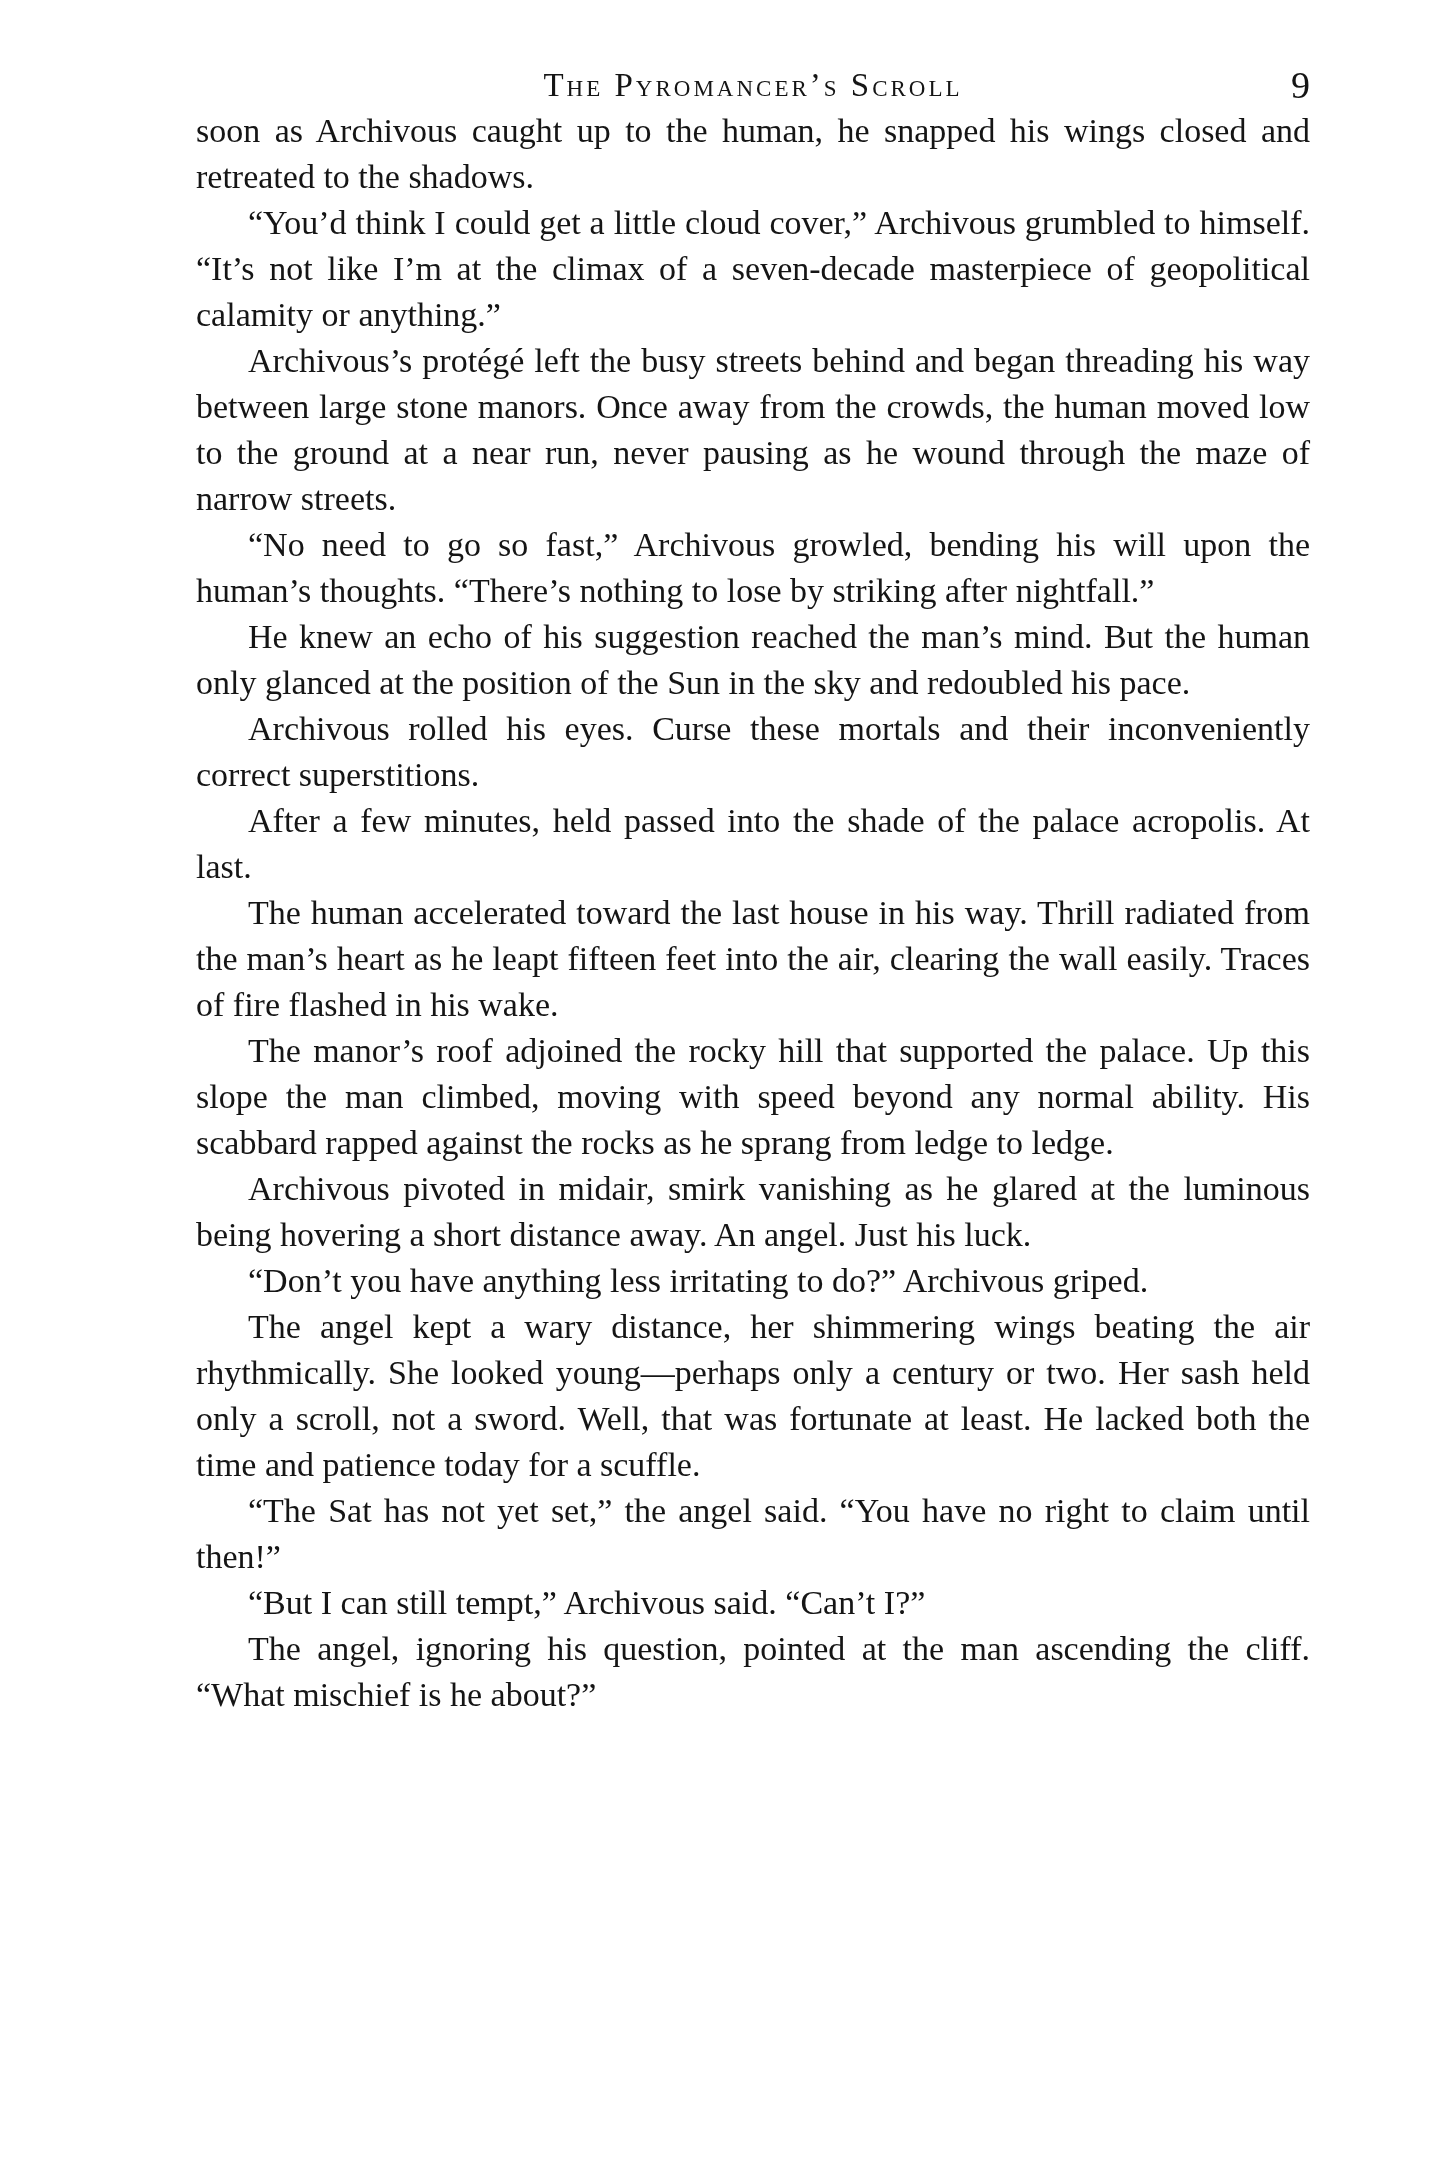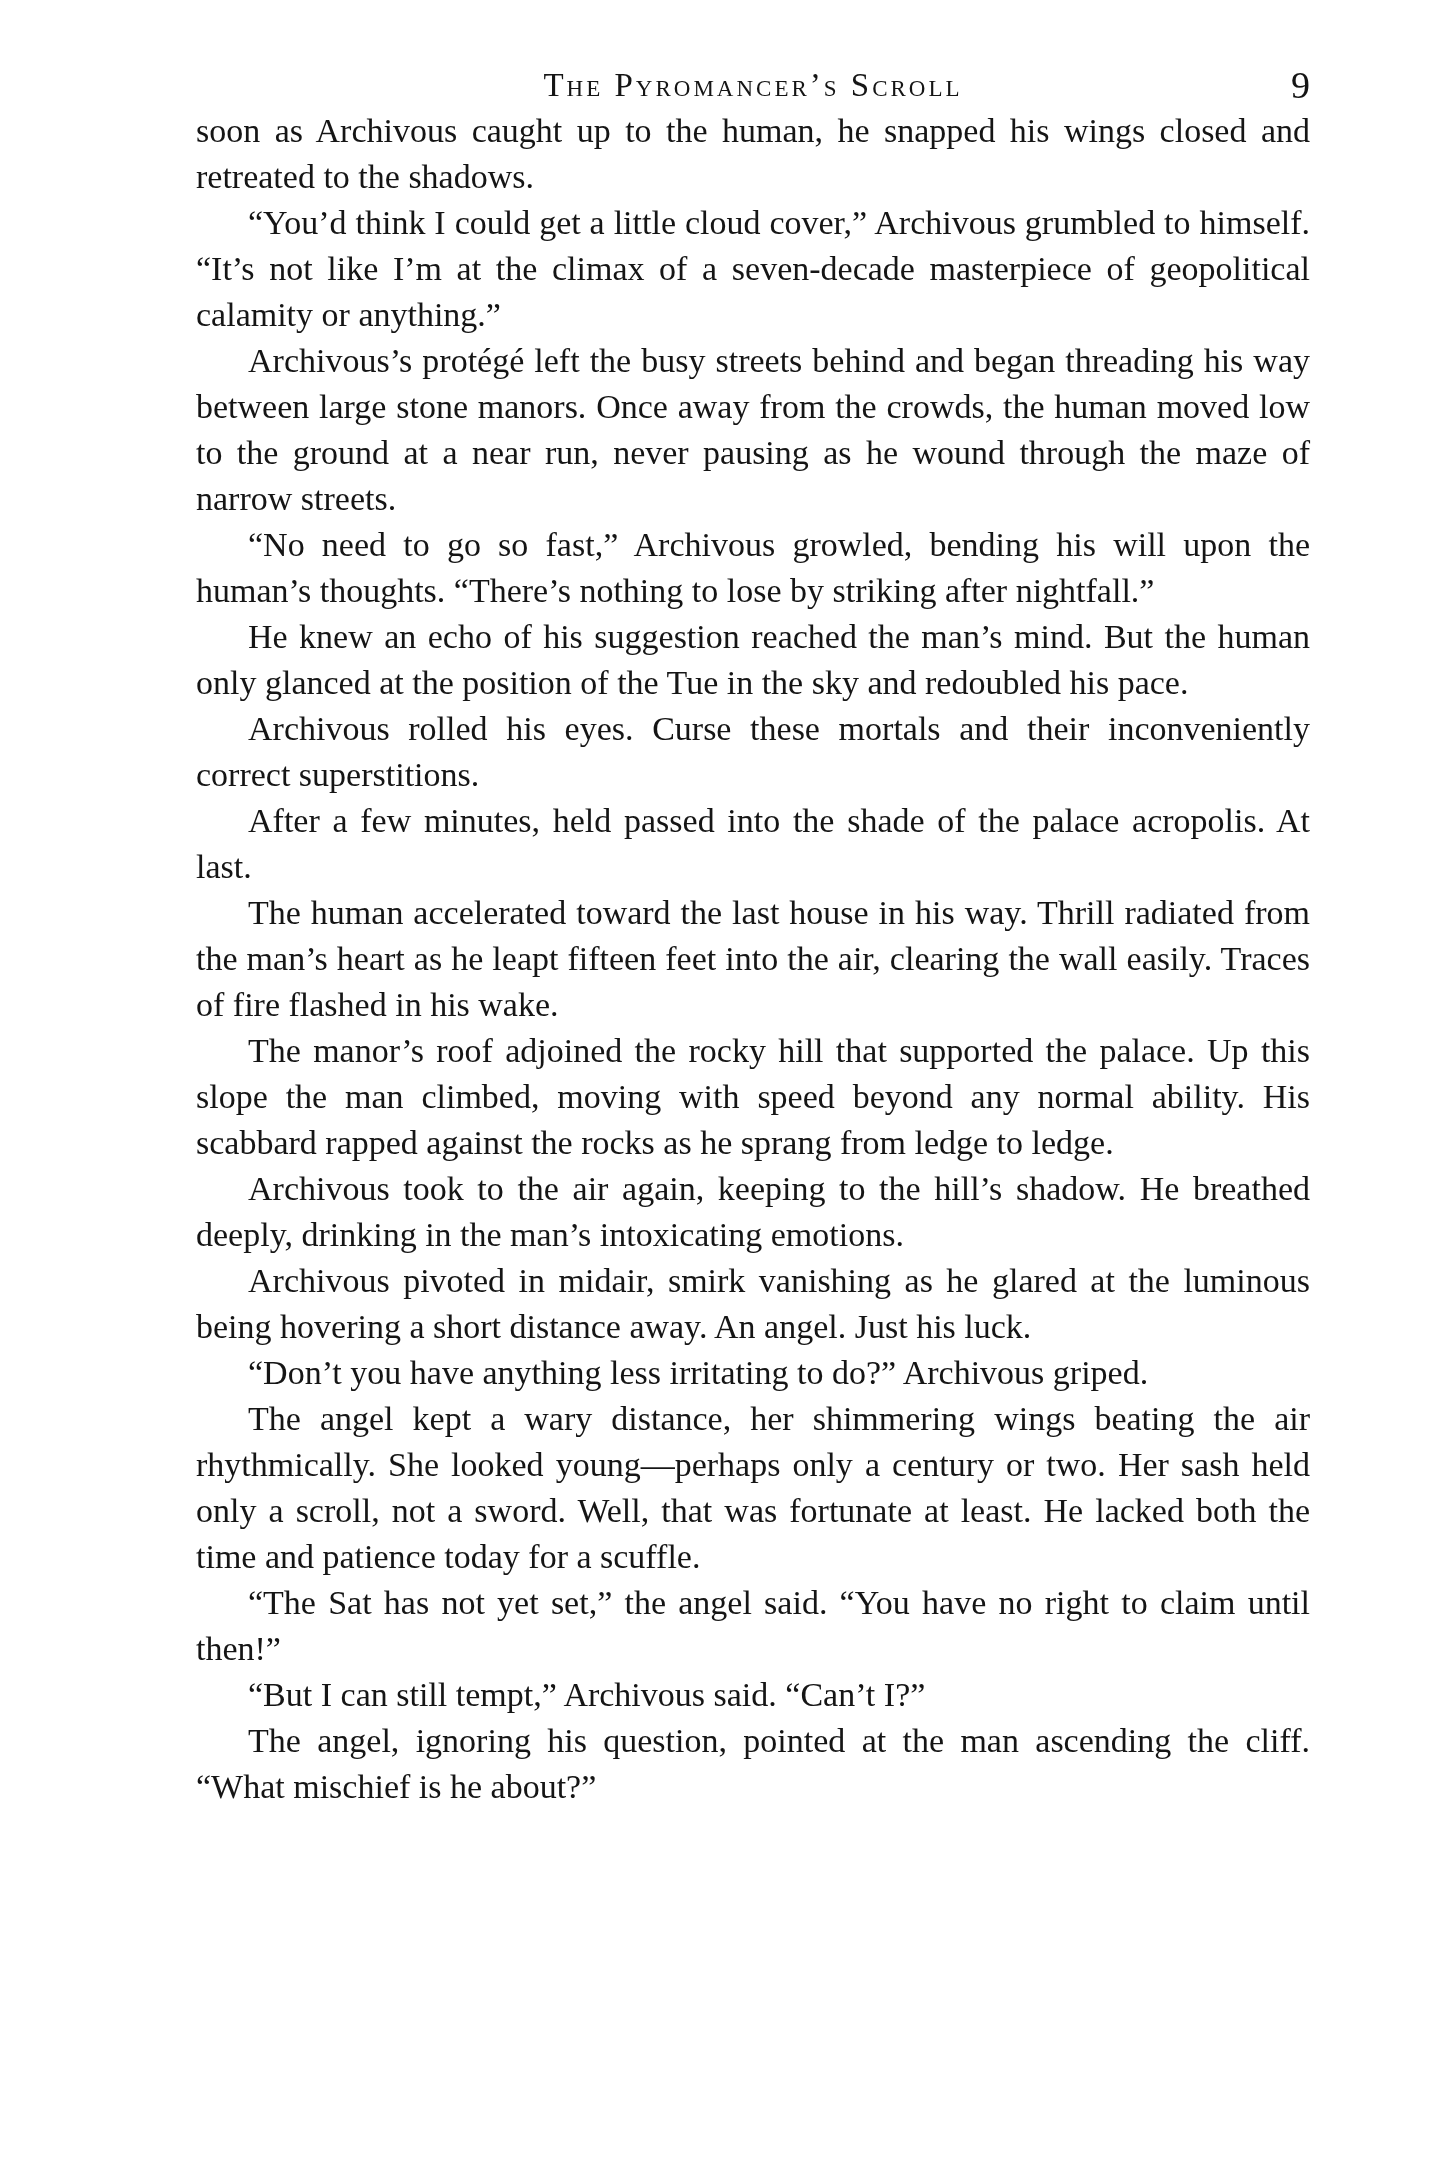--- a/index.html
+++ b/index.html
@@ -67,26 +67,25 @@
     <div class="running-title">The Pyromancer’s Scroll</div>
     <div class="page-number">9</div>
   </div>
 
   <div class="page-body">
 
   <p>soon as Archivous caught up to the human, he snapped his wings closed and retreated to the shadows.</p>
       <p>“You’d think I could get a little cloud cover,” Archivous grumbled to himself. “It’s not like I’m at the climax of a seven-decade masterpiece of geopolitical calamity or anything.”</p>
       <p>Archivous’s protégé left the busy streets behind and began threading his way between large stone manors. Once away from the crowds, the human moved low to the ground at a near run, never pausing as he wound through the maze of narrow streets.</p>
       <p>“No need to go so fast,” Archivous growled, bending his will upon the human’s thoughts. “There’s nothing to lose by striking after nightfall.”</p>
-      <p>He knew an echo of his suggestion reached the man’s mind. But the human only glanced at the position of the Tue in the sky and redoubled his pace.</p>
+      <p>He knew an echo of his suggestion reached the man’s mind. But the human only glanced at the position of the Sun in the sky and redoubled his pace.</p>
       <p>Archivous rolled his eyes. Curse these mortals and their inconveniently correct superstitions.</p>
       <p>After a few minutes, held passed into the shade of the palace acropolis. At last.</p>
       <p>The human accelerated toward the last house in his way. Thrill radiated from the man’s heart as he leapt fifteen feet into the air, clearing the wall easily. Traces of fire flashed in his wake.</p>
       <p>The manor’s roof adjoined the rocky hill that supported the palace. Up this slope the man climbed, moving with speed beyond any normal ability. His scabbard rapped against the rocks as he sprang from ledge to ledge.</p>
-      <p>Archivous took to the air again, keeping to the hill’s shadow. He breathed deeply, drinking in the man’s intoxicating emotions.</p>
       <p>Archivous pivoted in midair, smirk vanishing as he glared at the luminous being hovering a short distance away. An angel. Just his luck.</p>
       <p>“Don’t you have anything less irritating to do?” Archivous griped.</p>
       <p>The angel kept a wary distance, her shimmering wings beating the air rhythmically. She looked young—perhaps only a century or two. Her sash held only a scroll, not a sword. Well, that was fortunate at least. He lacked both the time and patience today for a scuffle.</p>
       <p>“The Sat has not yet set,” the angel said. “You have no right to claim until then!”</p>
       <p>“But I can still tempt,” Archivous said. “Can’t I?”</p>
       <p>The angel, ignoring his question, pointed at the man ascending the cliff. “What mischief is he about?”</p>
     </div>
 
 </div>
 

